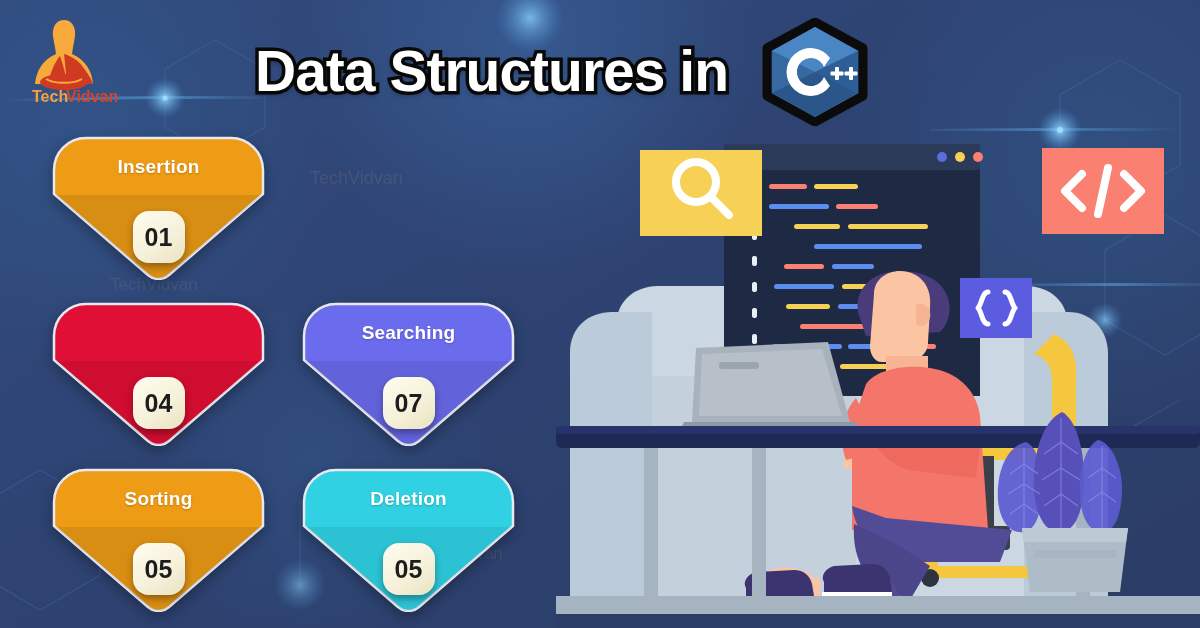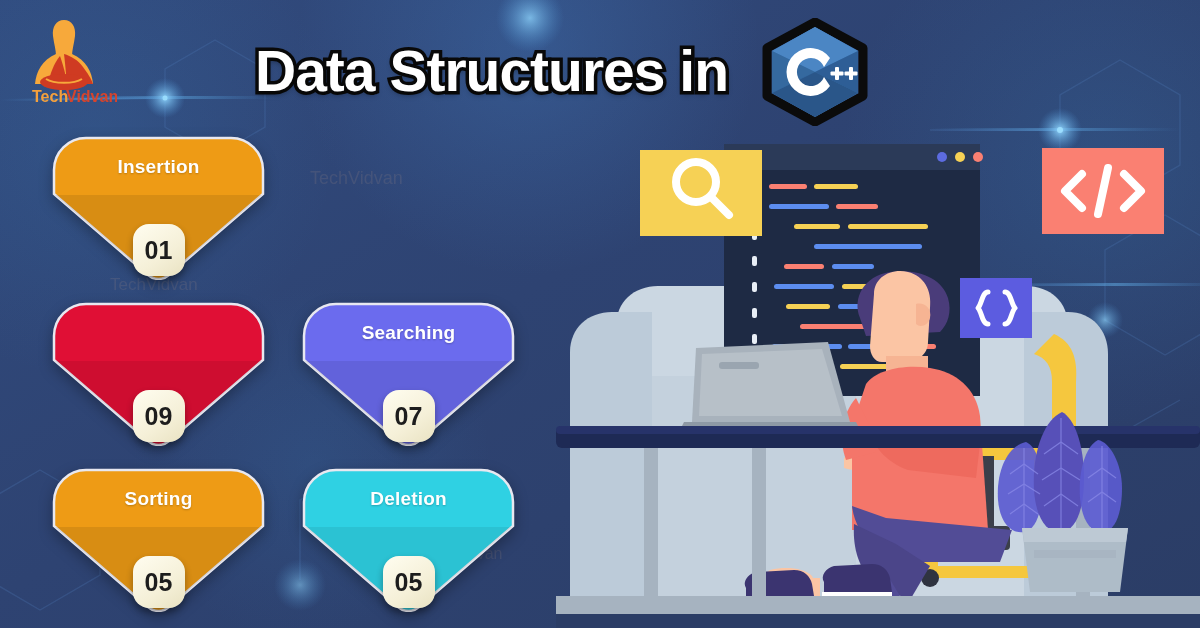--- a/index.html
+++ b/index.html
@@ -51,21 +51,21 @@
     font-size:19px; font-weight:bold; letter-spacing:0.2px;
     text-shadow:0 1px 2px rgba(0,0,0,0.22);
   }
   .badge-num {
     position:absolute; left:50%; top:75px;
     transform:translateX(-50%);
     width:52px; height:52px; border-radius:16px;
     background:linear-gradient(145deg,#fffdf0 0%,#f5f0d8 60%,#e9e2c2 100%);
     box-shadow:0 4px 7px rgba(0,0,0,0.32);
     display:flex; align-items:center; justify-content:center;
-    color:#1d1d1d; font-size:25px; font-weight:bold;margin-top:13px;
+    color:#1d1d1d; font-size:25px; font-weight:bold;
   }
 
   
   .illus { position:absolute; left:556px; top:126px; width:644px; height:502px; }
   .illus svg { display:block; width:100%; height:100%; }
 
   .wm {
     position:absolute; color:rgba(255,200,150,0.10);
     font-weight:normal; pointer-events:none; user-select:none;
   }
@@ -163,21 +163,21 @@
         <div class="badge-label">Insertion</div>
         <div class="badge-num">01</div>
       </div>
     </div>
     <div class="badge-row">
       <div class="badge">
         <svg class="badge-shape" viewBox="0 0 213 144">
           <path d="M34 2 H179 A32 32 0 0 1 211 34 V58 L117 139 A16 16 0 0 1 96 139 L2 58 V34 A32 32 0 0 1 34 2 Z" fill="#E00F35" stroke="#E8E8F0" stroke-width="2.5"></path>
           <path d="M3 59 H210 L117 139 A16 16 0 0 1 96 139 Z" fill="#000" opacity="0.08"></path>
         </svg>
-        <div class="badge-num">09</div>
+        <div class="badge-num">04</div>
       </div>
       <div class="badge">
         <svg class="badge-shape" viewBox="0 0 213 144">
           <path d="M34 2 H179 A32 32 0 0 1 211 34 V58 L117 139 A16 16 0 0 1 96 139 L2 58 V34 A32 32 0 0 1 34 2 Z" fill="#6B6BEE" stroke="#E8E8F0" stroke-width="2.5"></path>
           <path d="M3 59 H210 L117 139 A16 16 0 0 1 96 139 Z" fill="#000" opacity="0.08"></path>
         </svg>
         <div class="badge-label">Searching</div>
         <div class="badge-num">07</div>
       </div>
     </div>

